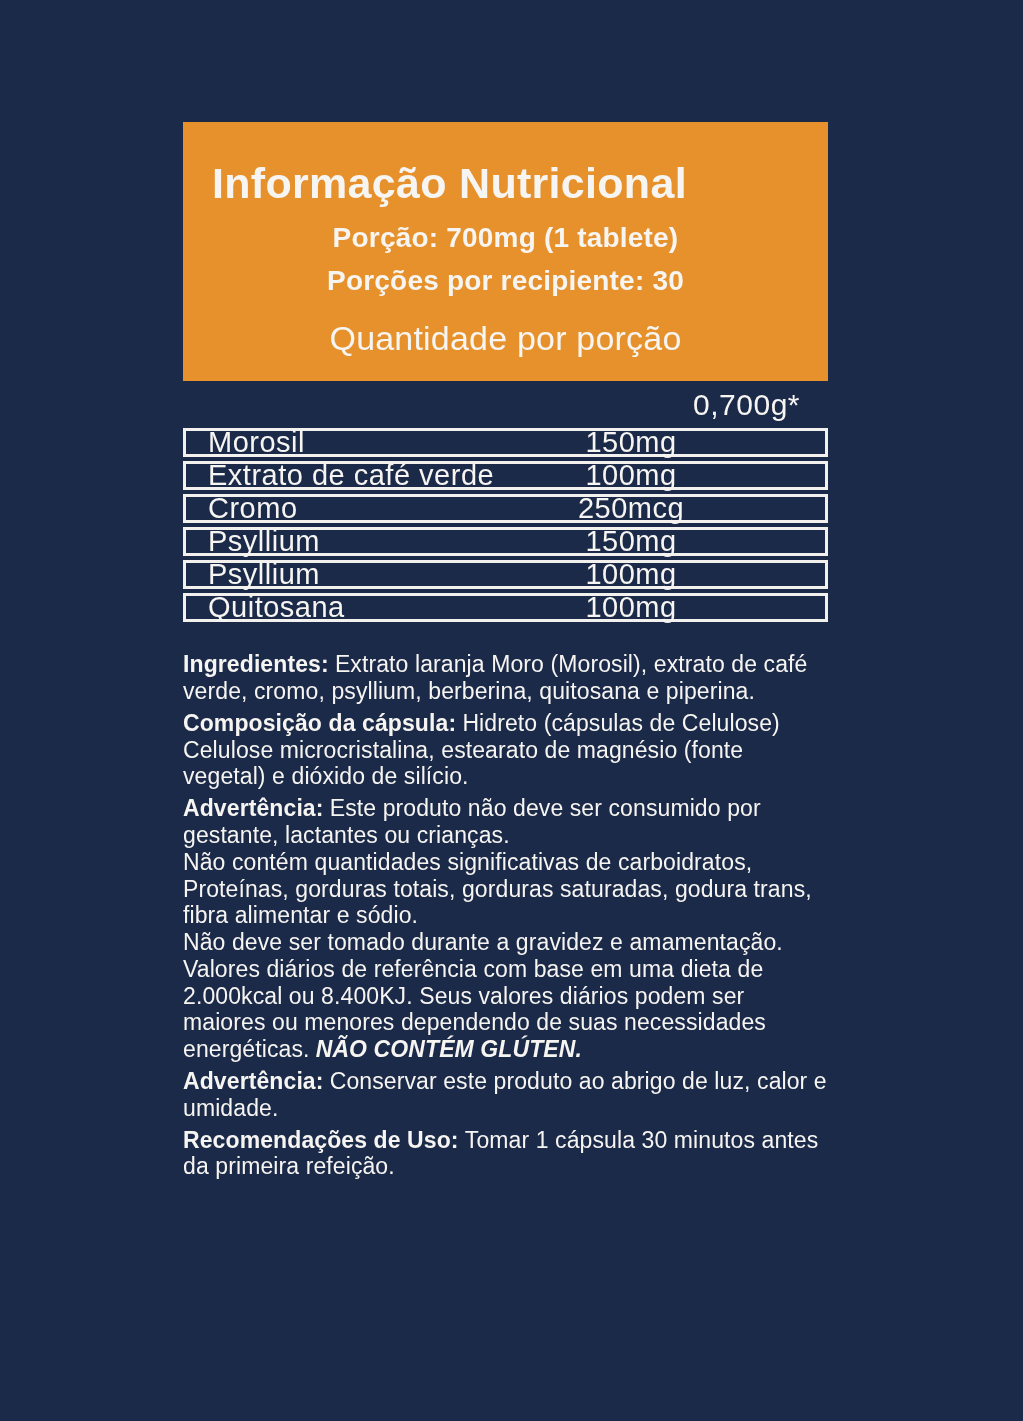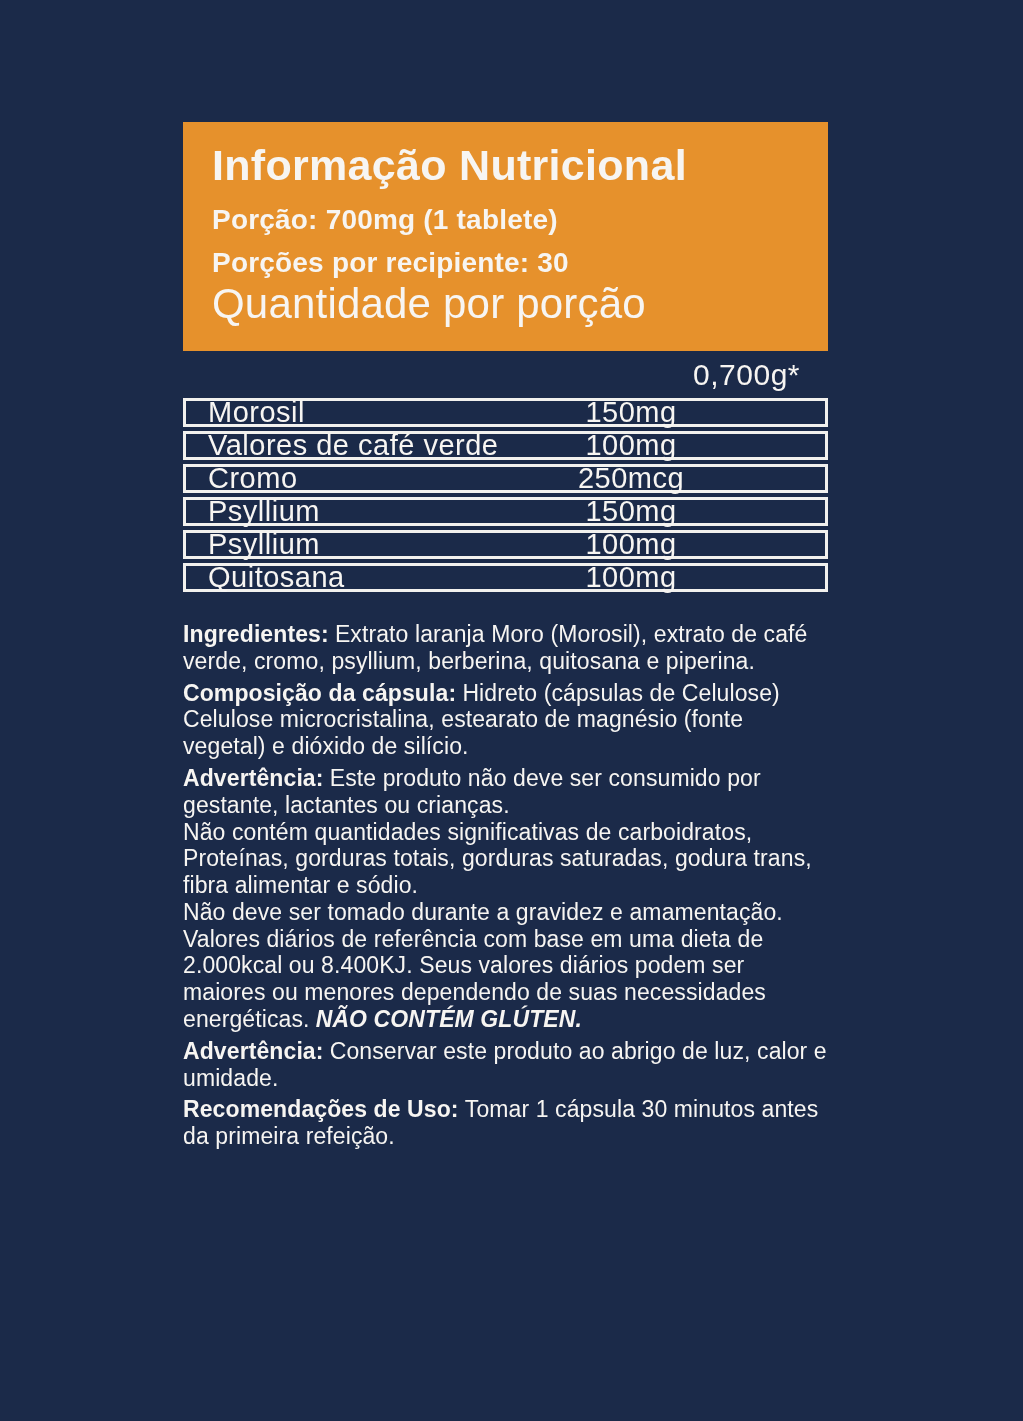--- a/index.html
+++ b/index.html
@@ -21,41 +21,42 @@
   }
   .content {
     position: absolute;
     left: 183px;
     top: 122px;
     width: 645px;
   }
   
   .header-box {
     background: var(--accent);
-    padding: 20px 29px 24px 29px;
+    padding: 38px 29px 24px 29px;
   }
   .header-box h1 {
     margin: 0 0 16px 0;
     font-size: 43px;
     font-weight: 700;
     letter-spacing: 0.3px;
     line-height: 1.1;
     white-space: nowrap;
   }
   .sub {
     margin: 12px 0 0 0;
     font-size: 28px;
     font-weight: 700;
     letter-spacing: 0.2px;
     line-height: 1.1;
+    text-align: center;
   }
   .sub.big {
-    font-size: 42px;
+    font-size: 34px;
     font-weight: 400;
-    margin-top: 2px;
+    margin-top: 23px;
     letter-spacing: 0.2px;
   }
   
   .total-amount {
     text-align: right;
     padding-right: 28px;
     font-size: 30px;
     font-weight: 400;
     margin: 7px 0 6px 0;
     letter-spacing: 0.5px;
@@ -114,21 +115,21 @@
 
     <div class="total-amount">0,700g*</div>
 
     <div class="ing-table" id="table-rows">
   <div class="row">
     <span class="row-label">Morosil</span>
     <span class="row-value">150mg</span>
   </div>
 
   <div class="row">
-    <span class="row-label">Valores de café verde</span>
+    <span class="row-label">Extrato de café verde</span>
     <span class="row-value">100mg</span>
   </div>
 
   <div class="row">
     <span class="row-label">Cromo</span>
     <span class="row-value">250mcg</span>
   </div>
 
   <div class="row">
     <span class="row-label">Psyllium</span>

